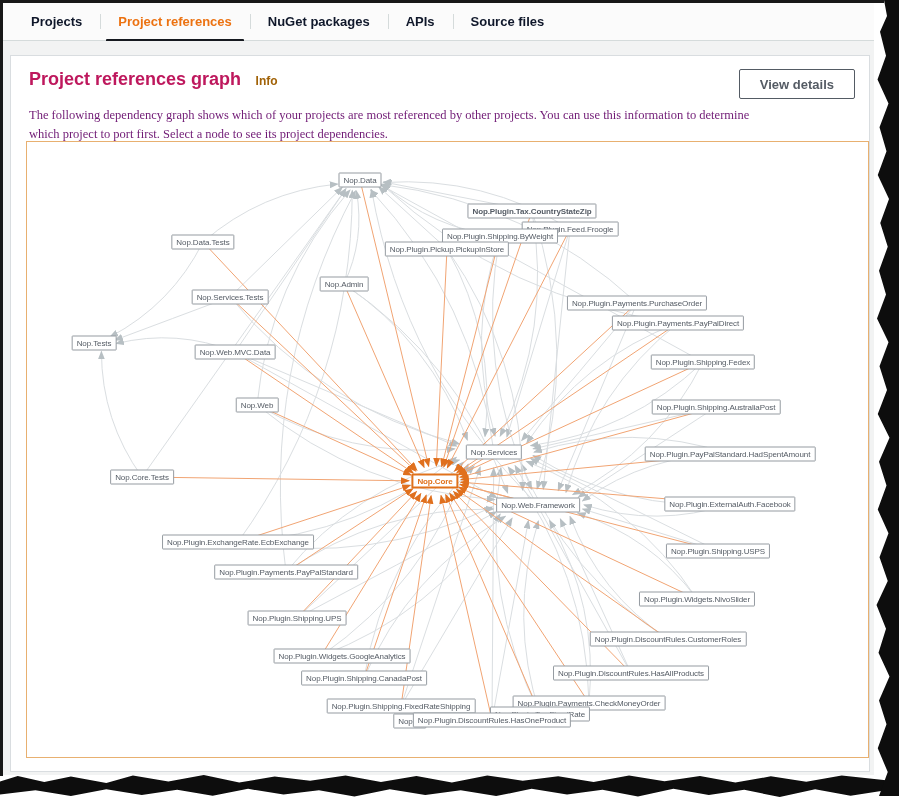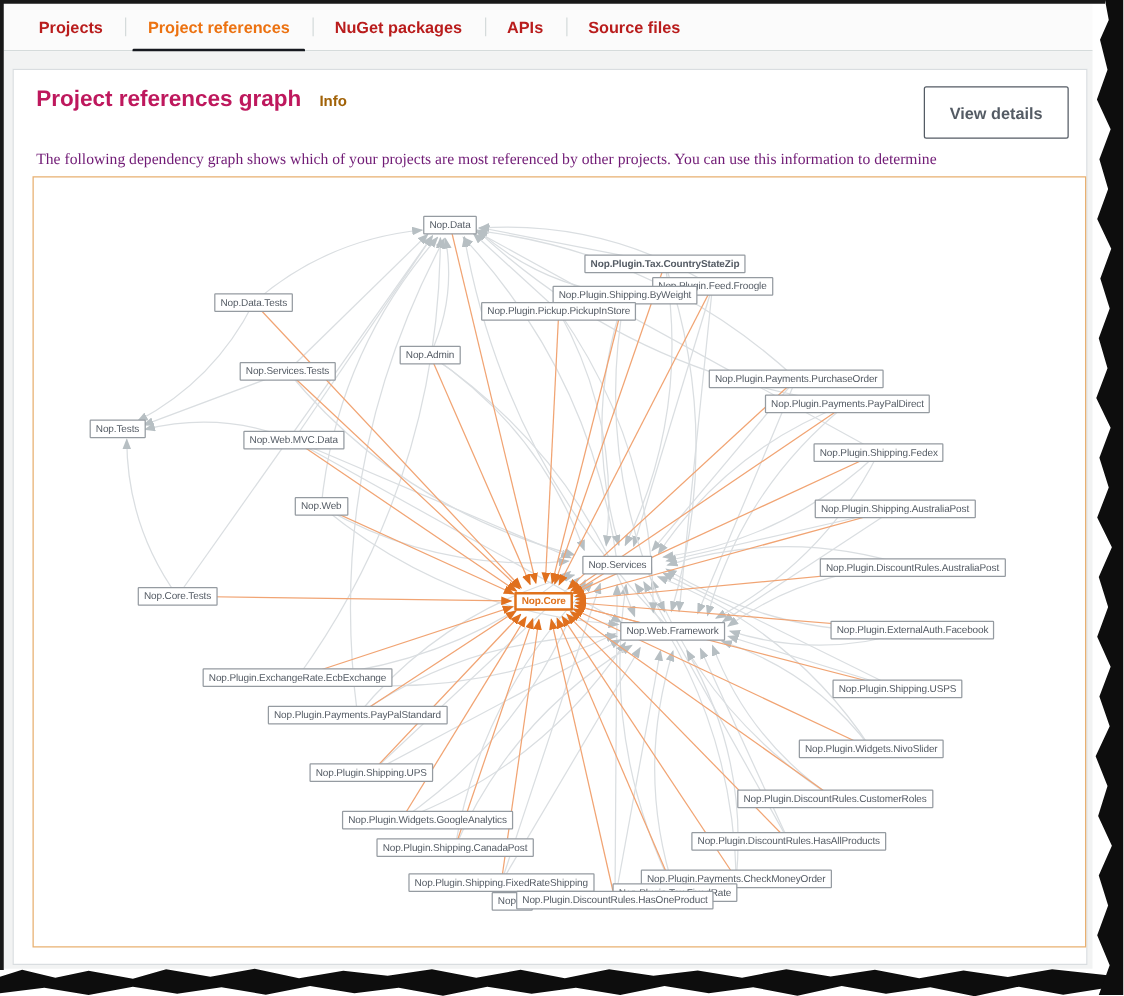--- a/index.html
+++ b/index.html
@@ -8,37 +8,37 @@
 
   .frame { position:relative; width:899px; height:797px; background:#ffffff; overflow:hidden; }
 
   .border-top  { position:absolute; left:0; top:0; width:884px; height:3px; background:#181818; }
   .border-left { position:absolute; left:0; top:0; width:3px; height:776px; background:#181818; }
 
   
   .tabbar { position:absolute; left:3px; top:3px; width:871px; height:38px; background:#fbfbfb;
             border-bottom:1px solid #d5dbdb; display:flex; align-items:stretch; padding-left:10px; }
   .tab { display:flex; align-items:center; padding:0 18px; font-size:13px; font-weight:bold;
-         color:#b91c1c; position:relative; cursor:pointer; white-space:nowrap; }
+         color:#0f172a; position:relative; cursor:pointer; white-space:nowrap; }
   .tab:not(:first-child)::before { content:""; position:absolute; left:0; top:11px; bottom:11px;
          width:1px; background:#d5dbdb; }
   .tab.active { color:#ec7211; }
   .tab.active::after { content:""; position:absolute; left:6px; right:6px; bottom:-2px; height:3px;
          background:#16191f; border-radius:1px; }
 
   
   .content { position:absolute; left:3px; top:41px; width:871px; height:734px; background:#f2f3f3; }
   .card { position:absolute; left:7px; top:14px; width:860px; height:717px; background:#ffffff;
           border:1px solid #d9dde0; }
   .card-header { display:flex; align-items:flex-start; padding:13px 14px 0 18px; }
   .title-wrap { flex:1; }
   .page-title { display:inline; font-size:18px; font-weight:bold; color:#be185d; }
   .info-link { display:inline; margin-left:10px; font-size:12px; font-weight:bold; color:#a16207;
                text-decoration:none; cursor:pointer; }
-  .view-details-btn { height:42px; padding:0 20px; background:#ffffff; border:1px solid #545b64;
+  .view-details-btn { height:30px; padding:0 20px; background:#ffffff; border:1px solid #545b64;
                border-radius:2px; font-family:"Liberation Sans", sans-serif; font-size:13px;
                font-weight:bold; color:#545b64; cursor:pointer; }
   .desc { padding:7px 70px 0 18px; font-size:12.5px; color:#701a75; line-height:1.5; max-width:840px;font-family:Liberation Serif, serif; }
 
   
   .graphbox { position:absolute; left:15px; top:85px; width:843px; height:617px;
               border:1px solid #e8b070; background:#ffffff; overflow:hidden; }
   .graphbox svg { position:absolute; left:0; top:0; }
   .edge-gray   { stroke:#dadee1; fill:none; stroke-width:1; }
   .edge-orange { stroke:#f1a473; fill:none; stroke-width:1; }
@@ -211,21 +211,21 @@
           <div class="node" style="left: 230px; top: 263px;">Nop.Web</div>
           <div class="node" style="left: 115px; top: 335px;">Nop.Core.Tests</div>
           <div class="node" style="left: 505px; top: 69px; font-weight: bold;">Nop.Plugin.Tax.CountryStateZip</div>
           <div class="node" style="left: 543px; top: 87px;">Nop.Plugin.Feed.Froogle</div>
           <div class="node" style="left: 473px; top: 94px;">Nop.Plugin.Shipping.ByWeight</div>
           <div class="node" style="left: 420px; top: 107px;">Nop.Plugin.Pickup.PickupInStore</div>
           <div class="node" style="left: 610px; top: 161px;">Nop.Plugin.Payments.PurchaseOrder</div>
           <div class="node" style="left: 651px; top: 181px;">Nop.Plugin.Payments.PayPalDirect</div>
           <div class="node" style="left: 676px; top: 220px;">Nop.Plugin.Shipping.Fedex</div>
           <div class="node" style="left: 689px; top: 265px;">Nop.Plugin.Shipping.AustraliaPost</div>
-          <div class="node" style="left: 703px; top: 312px;">Nop.Plugin.DiscountRules.AustraliaPost</div>
+          <div class="node" style="left: 703px; top: 312px;">Nop.Plugin.PayPalStandard.HadSpentAmount</div>
           <div class="node" style="left: 703px; top: 362px;">Nop.Plugin.ExternalAuth.Facebook</div>
           <div class="node" style="left: 691px; top: 409px;">Nop.Plugin.Shipping.USPS</div>
           <div class="node" style="left: 670px; top: 457px;">Nop.Plugin.Widgets.NivoSlider</div>
           <div class="node" style="left: 641px; top: 497px;">Nop.Plugin.DiscountRules.CustomerRoles</div>
           <div class="node" style="left: 604px; top: 531px;">Nop.Plugin.DiscountRules.HasAllProducts</div>
           <div class="node" style="left: 211px; top: 400px;">Nop.Plugin.ExchangeRate.EcbExchange</div>
           <div class="node" style="left: 259px; top: 430px;">Nop.Plugin.Payments.PayPalStandard</div>
           <div class="node" style="left: 270px; top: 476px;">Nop.Plugin.Shipping.UPS</div>
           <div class="node" style="left: 294px; top: 514px; margin-left: 21px;">Nop.Plugin.Widgets.GoogleAnalytics</div>
           <div class="node" style="left: 337px; top: 536px;">Nop.Plugin.Shipping.CanadaPost</div>

